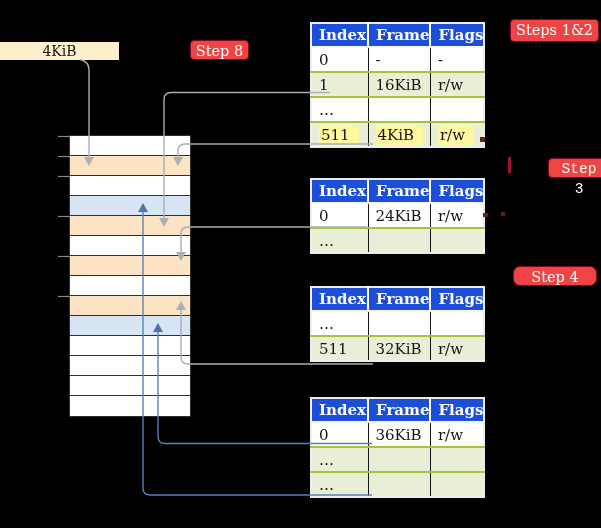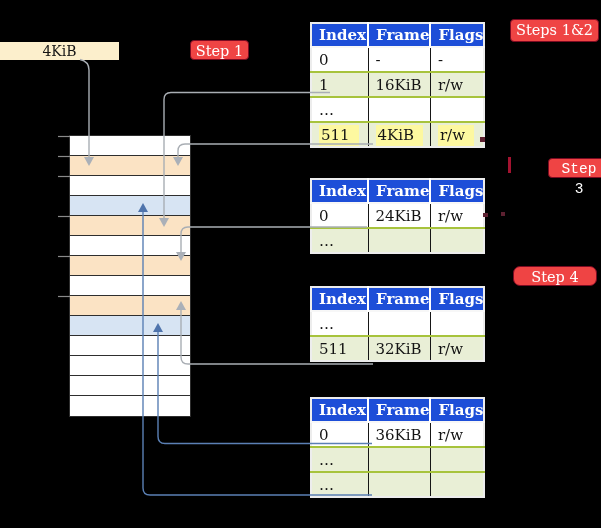--- a/index.html
+++ b/index.html
@@ -63,21 +63,21 @@
 
   #wires { position:absolute; left:0; top:0; z-index:5; pointer-events:none; }
 </style>
 </head>
 <body>
 
 <div id="canvas">
 
   <div class="frame-box">4KiB</div>
 
-  <div class="badge" id="badge-step0">Step 1</div>
+  <div class="badge" id="badge-step0">Step 8</div>
   <div class="badge" id="badge-steps12">Steps 1&amp;2</div>
   <div class="badge" id="badge-step3">Step 3</div>
   <div class="badge" id="badge-step4">Step 4</div>
 
   <div class="memcol">
       <div class="memrow white"></div>
       <div class="memrow orange"></div>
       <div class="memrow white"></div>
       <div class="memrow blue"></div>
       <div class="memrow orange"></div>

